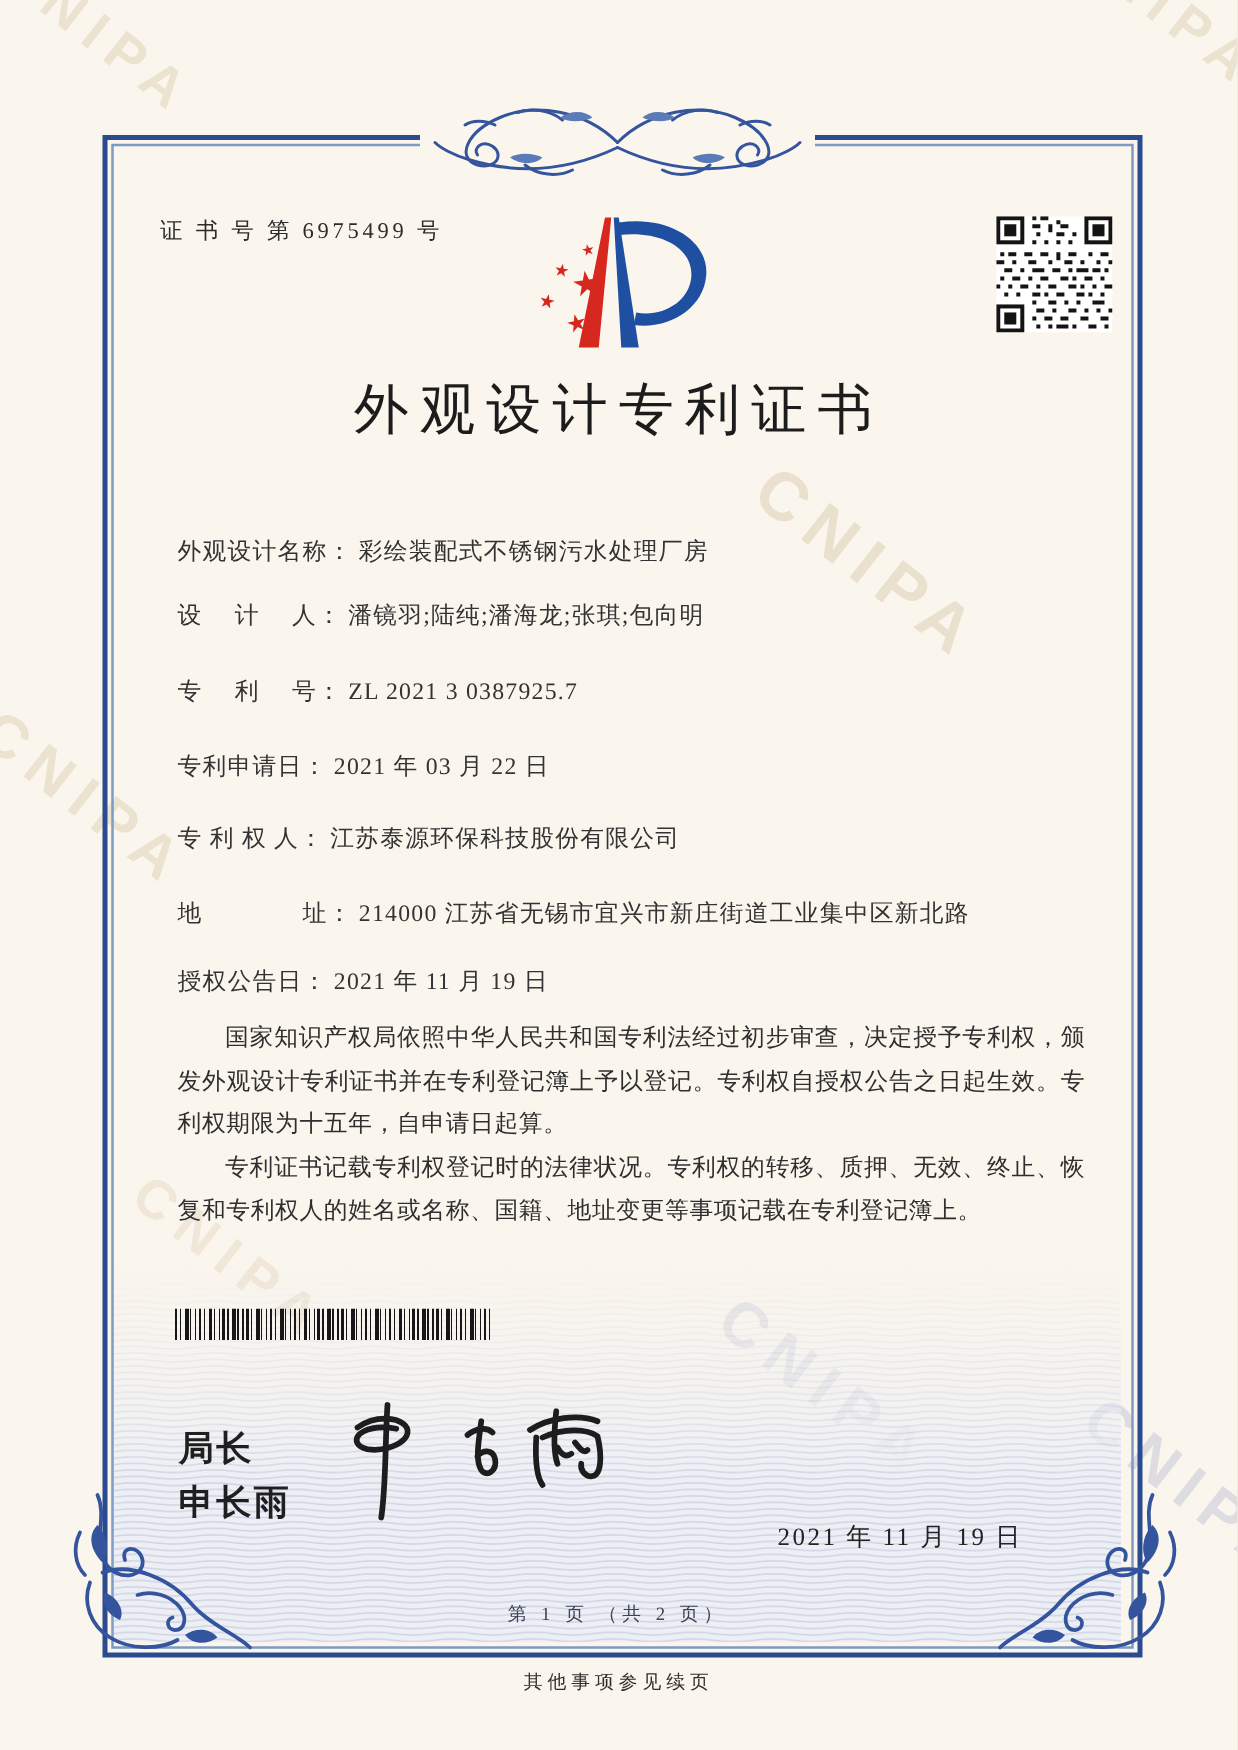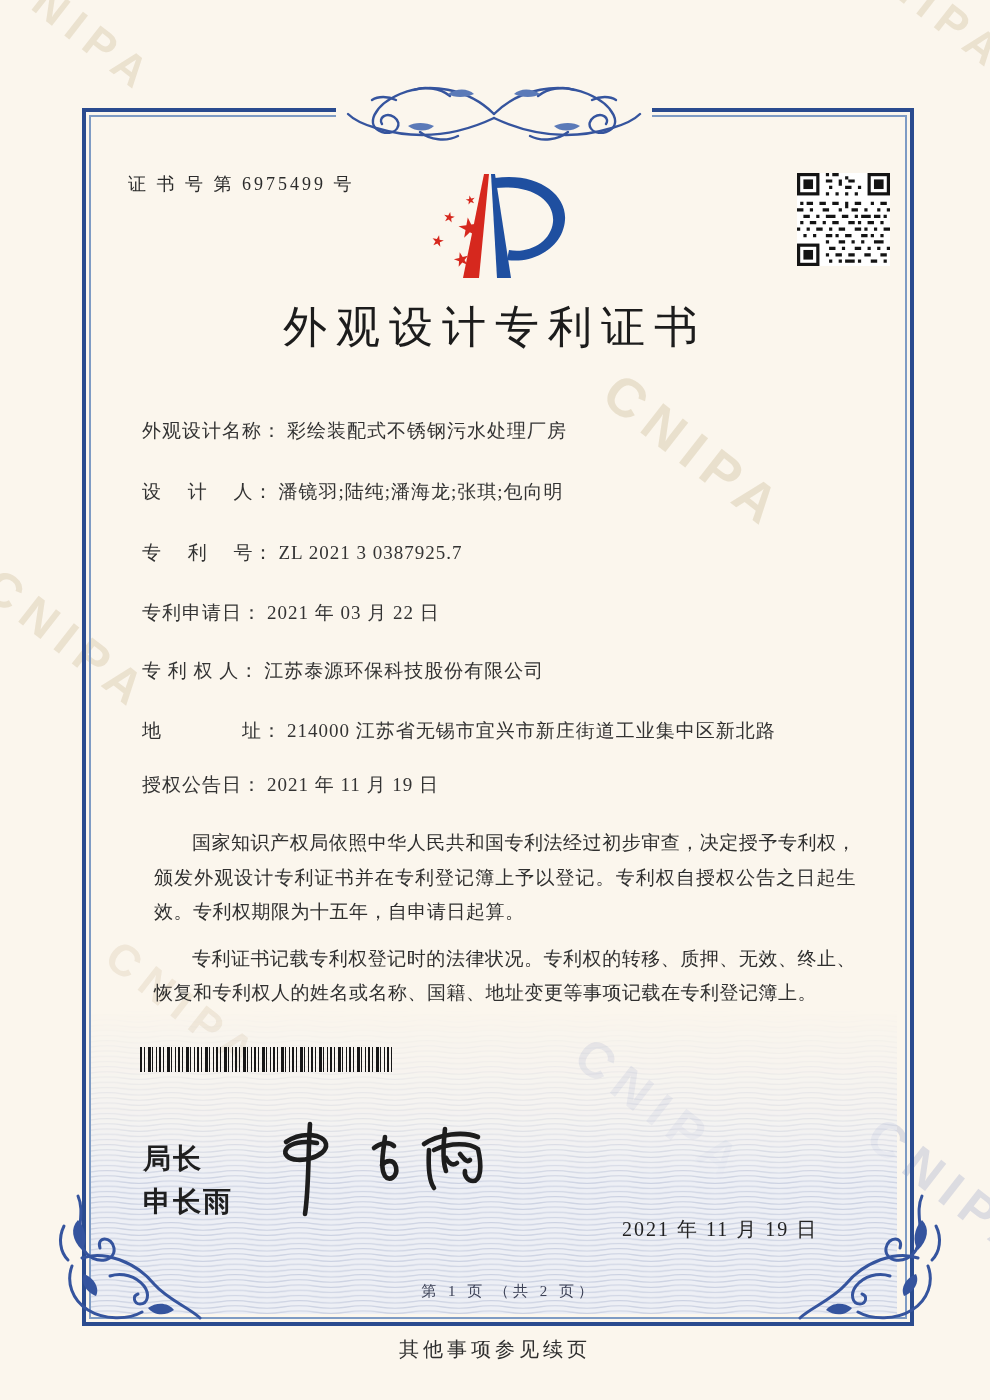--- a/index.html
+++ b/index.html
@@ -44,39 +44,39 @@
   .qr{position:absolute;left:797px;top:173px;width:93px;height:93px;}
   .title{position:absolute;left:0;top:298px;width:100%;text-align:center;
          font-size:44px;font-weight:400;letter-spacing:9px;color:#1c1c1c;}
   
   .field{position:absolute;left:142px;font-size:19px;letter-spacing:1px;
          color:#333;white-space:nowrap;}
   .fvalue{margin-left:5px;}
   
   .paras{position:absolute;left:142px;top:814px;width:726px;font-size:19px;
          line-height:1.82;text-align:justify;color:#2f2f2f;letter-spacing:.5px;}
-  .paras p{margin:12px;text-indent:2em;}
+  .paras p{margin:0;text-indent:2em;}
   
   .barcode{position:absolute;left:140px;top:1047px;width:252px;height:25px;
     background:repeating-linear-gradient(90deg,
       #161616 0 2px,rgba(0,0,0,0) 2px 4px,
       #161616 4px 5px,rgba(0,0,0,0) 5px 8px,
       #161616 8px 11px,rgba(0,0,0,0) 11px 12px,
       #161616 12px 13px,rgba(0,0,0,0) 13px 16px,
       #161616 16px 17px,rgba(0,0,0,0) 17px 19px);}
   .signer{position:absolute;left:143px;font-family:Liberation Mono, monospace;
           font-weight:700;font-size:28px;letter-spacing:2px;color:#1f1f1f;}
   .signer-title{top:1140px;}
   .signer-name{top:1183px;}
   .signature{position:absolute;left:258px;top:1108px;}
   .issue-date{position:absolute;left:622px;top:1216px;font-size:20px;letter-spacing:2px;color:#222;}
   .page-info{position:absolute;left:82px;top:1282px;width:824px;text-align:center;
-             font-size:15px;letter-spacing:4px;color:#3c4156;margin-left:15px;}
+             font-size:15px;letter-spacing:4px;color:#3c4156;}
   .cont-note{position:absolute;left:0;top:1336px;width:100%;text-align:center;
-             font-size:20px;letter-spacing:4px;color:#2e2e2e;}
+             font-size:15px;letter-spacing:4px;color:#2e2e2e;}
 </style>
 </head>
 <body>
 
 <div class="page">
 
   <div class="wm wm1">CNIPA</div>
   <div class="wm wm2">CNIPA</div>
   <div class="wm wm3">CNIPA</div>
   <div class="wm wm4">CNIPA</div>
@@ -182,21 +182,21 @@
         <rect x="2" y="2" width="3" height="3"></rect>
           <rect x="24" y="2" width="3" height="3"></rect>
           <rect x="2" y="24" width="3" height="3"></rect>
         <path d="M9 0h1v1h-1zM11 0h2v1h-2zM15 1h1v1h-1zM9 2h2v1h-2zM13 2h1v2h-1zM16 2h2v1h-2zM10 4h1v1h-1zM15 4h2v1h-2zM19 4h1v1h-1zM9 6h1v1h-1zM12 6h1v1h-1zM15 6h1v1h-1zM18 6h1v1h-1zM1 9h1v1h-1zM3 9h2v1h-2zM7 9h2v1h-2zM11 9h2v1h-2zM15 9h1v2h-1zM18 9h2v1h-2zM23 9h1v1h-1zM26 9h2v1h-2zM0 11h2v1h-2zM4 11h1v1h-1zM8 11h2v1h-2zM13 11h1v1h-1zM17 11h2v1h-2zM21 11h1v1h-1zM25 11h1v1h-1zM28 11h1v1h-1zM2 13h2v1h-2zM6 13h1v1h-1zM9 13h3v1h-3zM14 13h2v1h-2zM18 13h1v1h-1zM20 13h3v1h-3zM24 13h2v1h-2zM27 13h1v1h-1zM1 15h1v1h-1zM4 15h2v1h-2zM8 15h1v1h-1zM11 15h2v1h-2zM16 15h2v1h-2zM19 15h1v1h-1zM22 15h2v1h-2zM26 15h1v1h-1zM0 17h1v1h-1zM3 17h1v1h-1zM6 17h2v1h-2zM10 17h1v1h-1zM13 17h2v1h-2zM18 17h2v1h-2zM21 17h1v1h-1zM24 17h1v1h-1zM27 17h2v1h-2zM2 19h1v1h-1zM5 19h1v1h-1zM9 19h2v1h-2zM12 19h1v1h-1zM15 19h2v1h-2zM20 19h2v1h-2zM23 19h1v1h-1zM26 19h1v1h-1zM9 21h1v1h-1zM13 21h2v1h-2zM17 21h1v1h-1zM20 21h1v1h-1zM24 21h3v1h-3zM10 23h2v1h-2zM14 23h1v1h-1zM18 23h2v1h-2zM22 23h1v1h-1zM25 23h1v1h-1zM28 23h1v1h-1zM9 25h1v1h-1zM12 25h2v1h-2zM16 25h2v1h-2zM21 25h2v1h-2zM26 25h2v1h-2zM10 27h1v1h-1zM13 27h1v1h-1zM15 27h3v1h-3zM19 27h1v1h-1zM23 27h2v1h-2zM27 27h1v1h-1z"></path>
       </g>
     </svg>
   </div>
 
   <div class="title">外观设计专利证书</div>
 
-  <div class="field" style="top:418px">
+  <div class="field" style="top:428px">
     <span>外观设计名称：</span><span class="fvalue">彩绘装配式不锈钢污水处理厂房</span>
   </div>
   <div class="field" style="top:479px">
     <span>设　 计 　人：</span><span class="fvalue">潘镜羽;陆纯;潘海龙;张琪;包向明</span>
   </div>
   <div class="field" style="top:540px">
     <span>专　 利 　号：</span><span class="fvalue">ZL 2021 3 0387925.7</span>
   </div>
   <div class="field" style="top:600px">
     <span>专利申请日：</span><span class="fvalue">2021 年 03 月 22 日</span>

